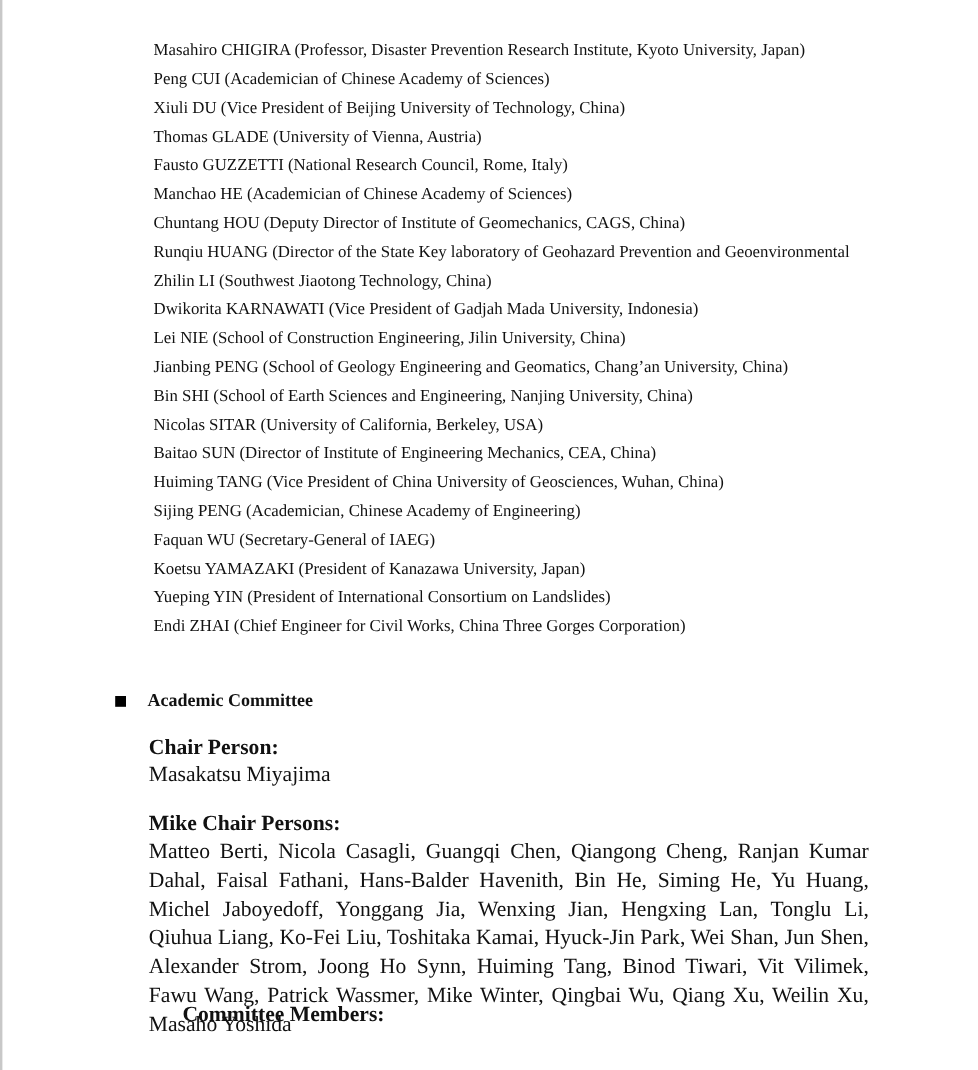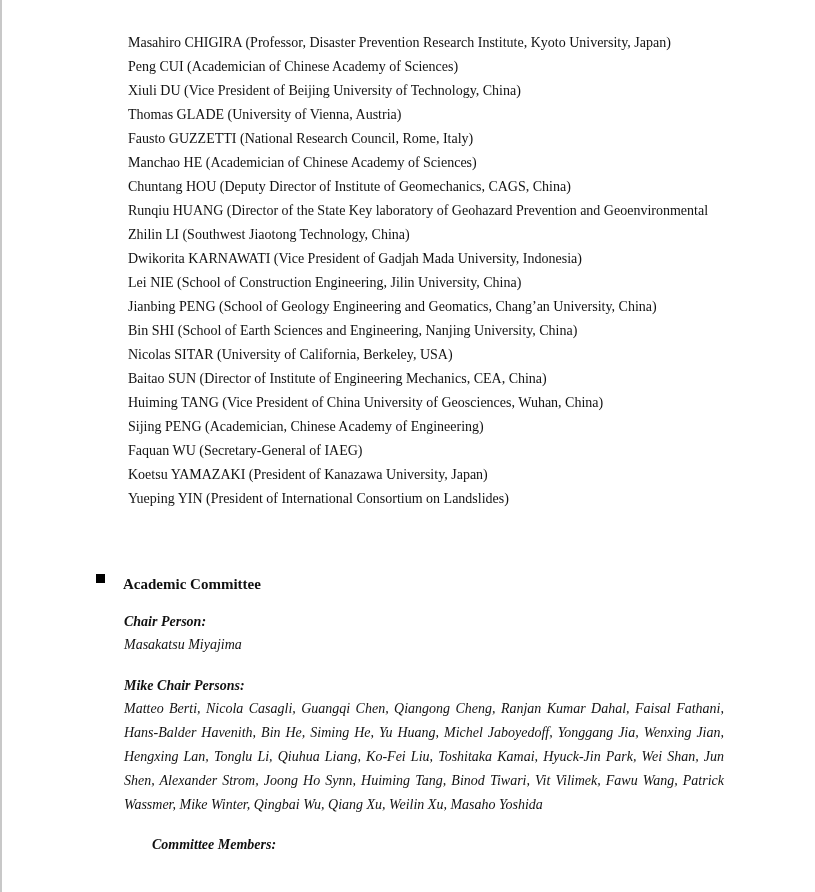--- a/index.html
+++ b/index.html
@@ -17,27 +17,27 @@
   .page { position: absolute; left: 0; top: 0; width: 815px; }
   .members {
     position: absolute; left: 128px; top: 31px; width: 600px;
     font-size: 14px; line-height: 24px;
   }
   .member-line { white-space: nowrap; }
   .member-line.cont { padding-left: 29px; }
   .section-heading {
     position: absolute; left: 96px; top: 573px;
     font-size: 15px; font-weight: bold; line-height: 22px;
-    display: flex; align-items: flex-start;
+    display: flex; align-items: center;
   }
   .bullet {
     display: inline-block; width: 9px; height: 9px; background: #000;
     margin-right: 18px; margin-top: 1px;
   }
-  .sub-block { position: absolute; left: 124px; width: 600px; font-size: 14px; font-style: italic; }
+  .sub-block { position: absolute; left: 124px; width: 600px; font-size: 18px; }
   .sub-label { font-weight: bold; line-height: 22px; }
   .sub-text { line-height: 24px; }
   .justified { text-align: justify; text-align-last: left; }
 </style>
 </head>
 <body>
 
 <div class="left-border"></div>
 
 <div class="page">
@@ -56,20 +56,21 @@
     <div class="member-line">Lei NIE (School of Construction Engineering, Jilin University, China)</div>
     <div class="member-line">Jianbing PENG (School of Geology Engineering and Geomatics, Chang’an University, China)</div>
     <div class="member-line">Bin SHI (School of Earth Sciences and Engineering, Nanjing University, China)</div>
     <div class="member-line">Nicolas SITAR (University of California, Berkeley, USA)</div>
     <div class="member-line">Baitao SUN (Director of Institute of Engineering Mechanics, CEA, China)</div>
     <div class="member-line">Huiming TANG (Vice President of China University of Geosciences, Wuhan, China)</div>
     <div class="member-line">Sijing PENG (Academician, Chinese Academy of Engineering)</div>
     <div class="member-line">Faquan WU (Secretary-General of IAEG)</div>
     <div class="member-line">Koetsu YAMAZAKI (President of Kanazawa University, Japan)</div>
     <div class="member-line">Yueping YIN (President of International Consortium on Landslides)</div>
+    <div class="member-line">Endi ZHAI (Chief Engineer for Civil Works, China Three Gorges Corporation)</div>
   </div>
 
   <div class="section-heading">
     <span class="bullet"></span>
     <span>Academic Committee</span>
   </div>
 
   <div class="sub-block" style="top:611px;">
     <div class="sub-label">Chair Person:</div>
     <div class="sub-text">Masakatsu Miyajima</div>

